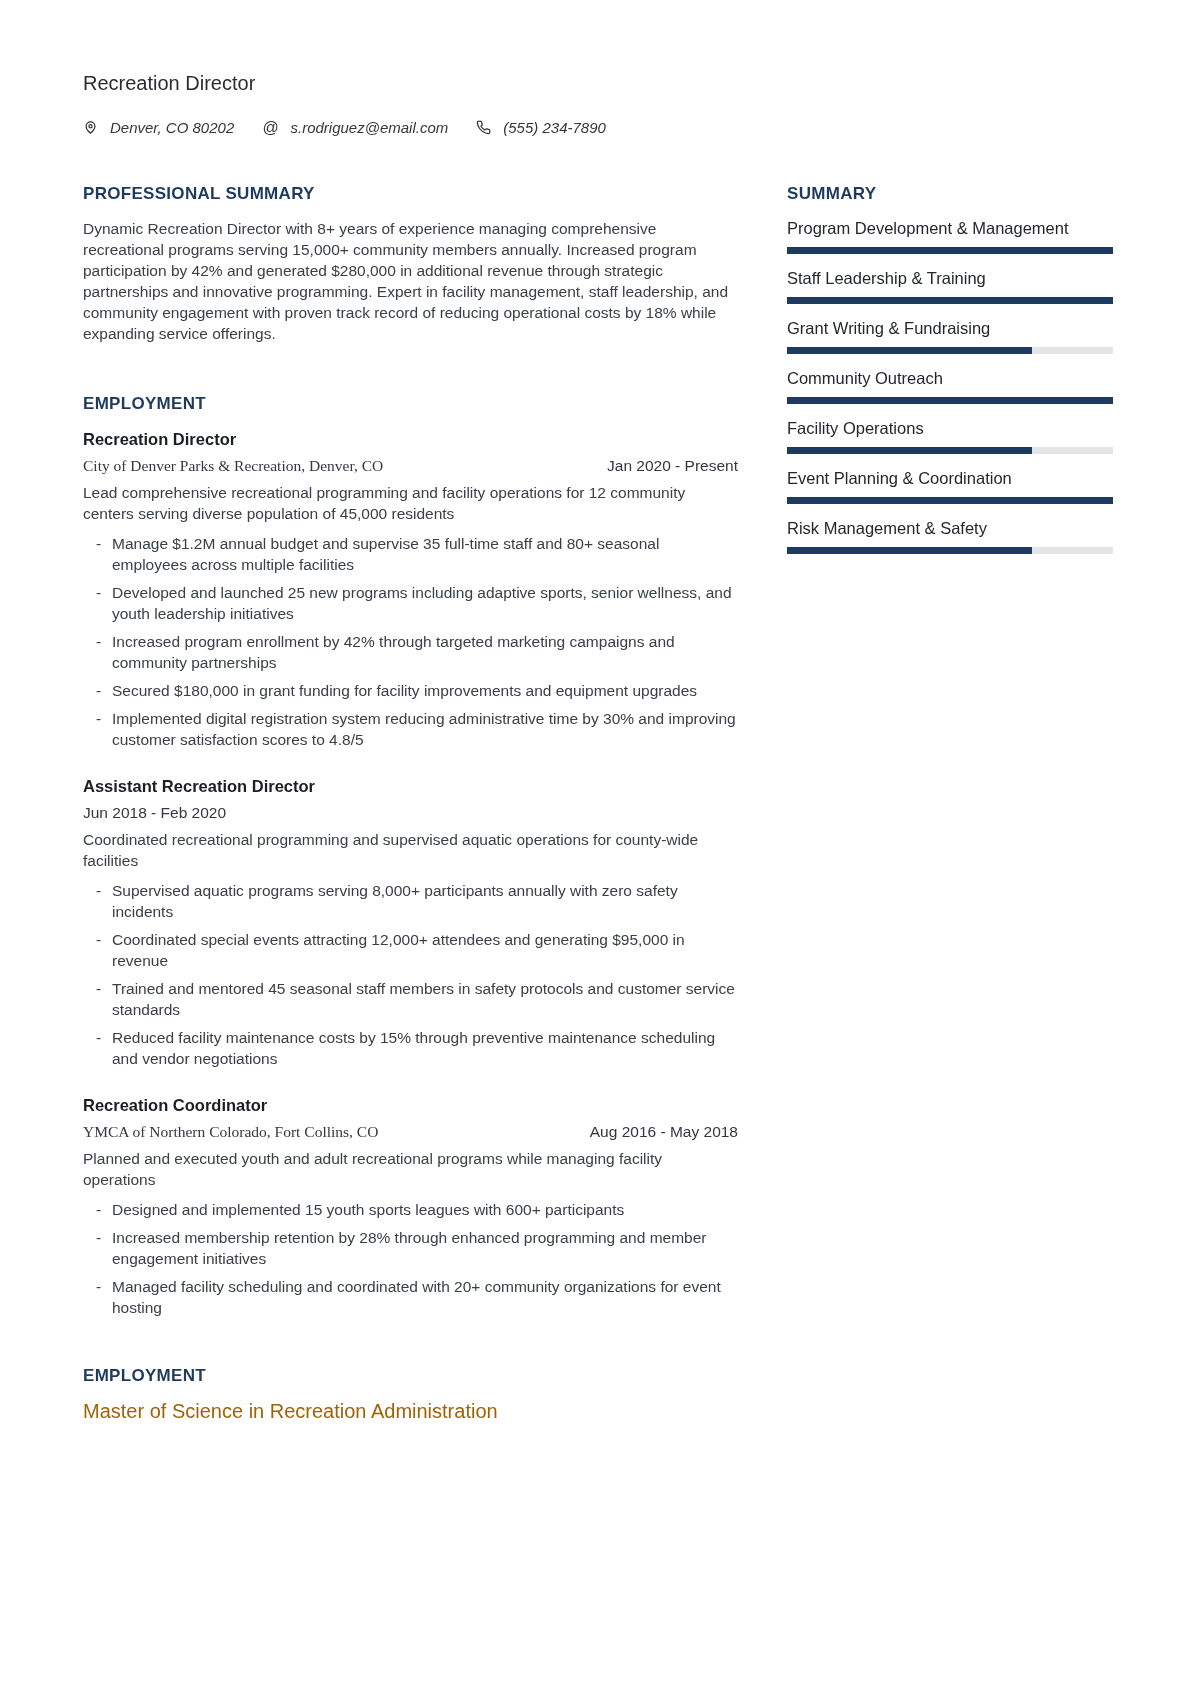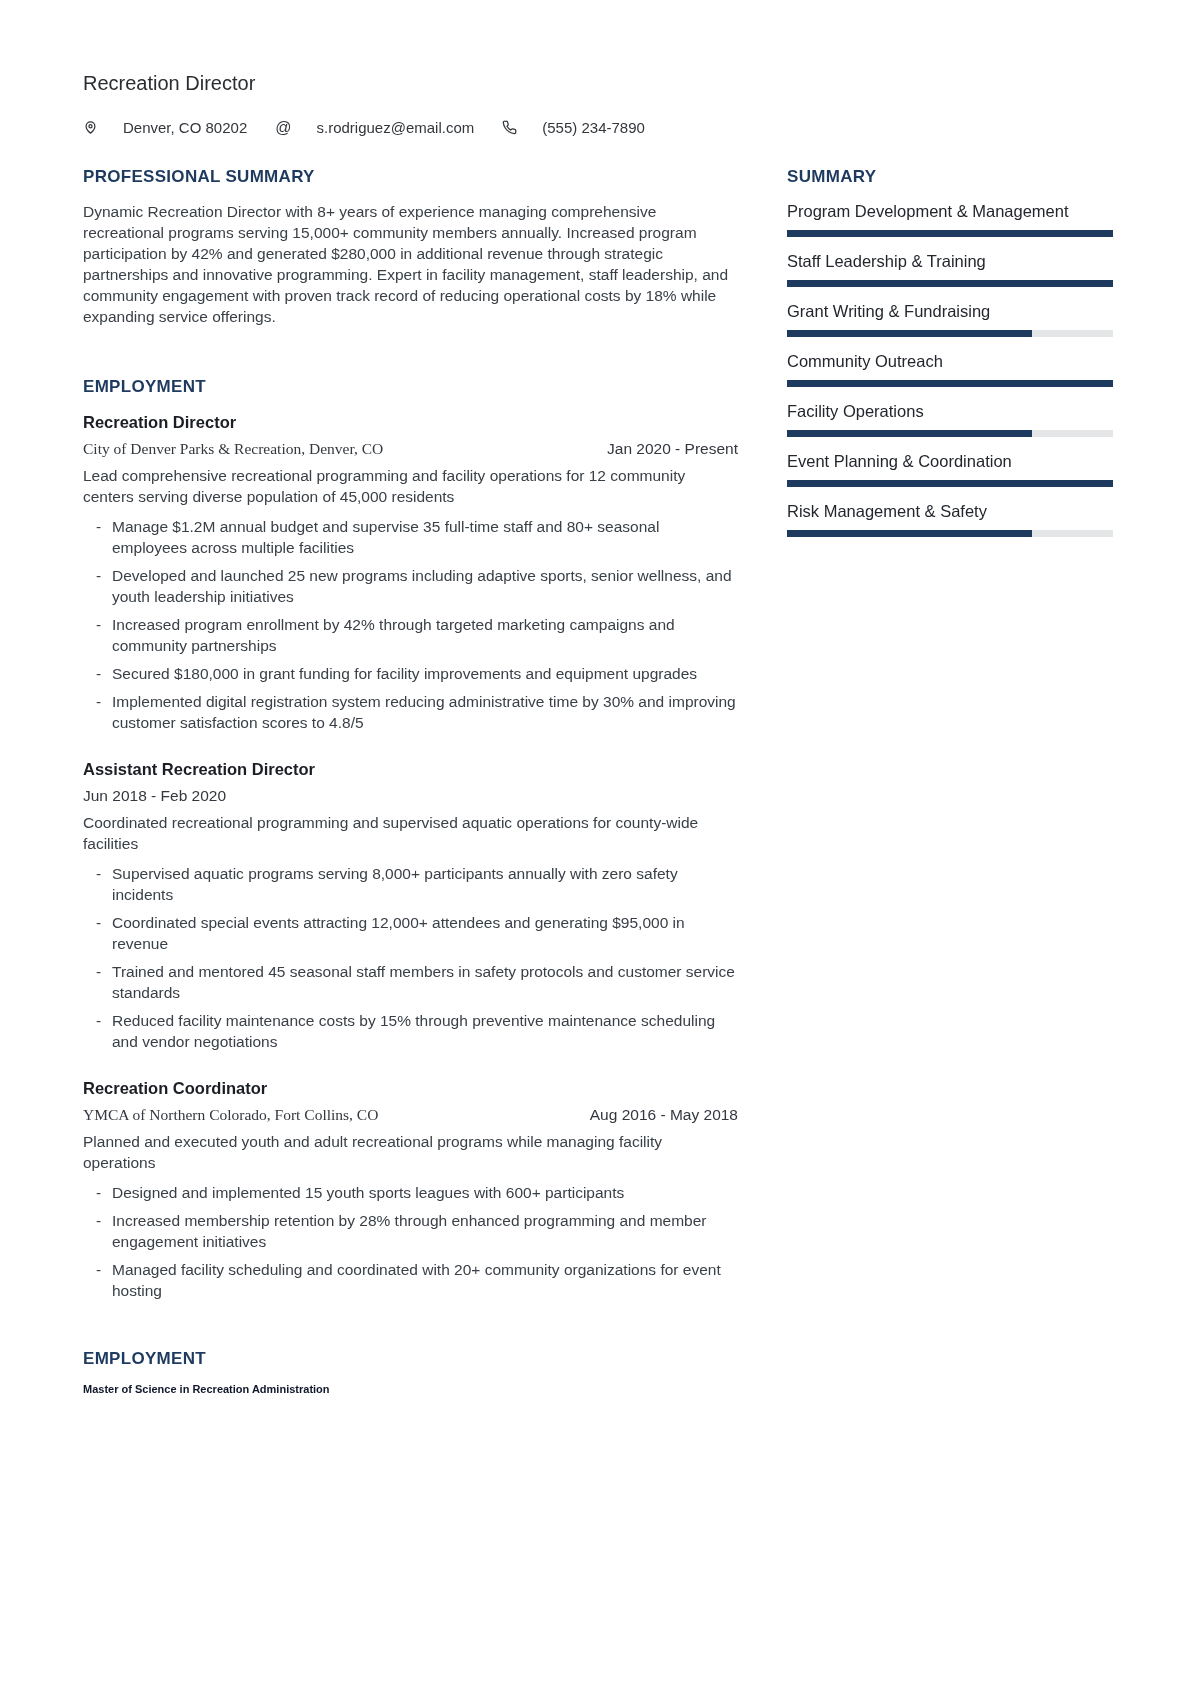--- a/index.html
+++ b/index.html
@@ -28,26 +28,26 @@
     font-weight: normal;
     color: #2a2d31;
   }
   .contact-row {
     display: flex;
     align-items: center;
     gap: 28px;
     font-size: 15px;
     color: #33373c;
   }
-  .contact-item { display: flex; align-items: center; gap: 25px; }
+  .contact-item { display: flex; align-items: center; gap: 12px; font-style: italic; }
   .contact-item svg { display: block; }
   .at-glyph { font-size: 16px; line-height: 1; color: #33373c; }
 
   
-  .columns { display: flex; margin-top: 31px; }
+  .columns { display: flex; margin-top: 48px; }
   .col-left  { width: 655px; margin-right: 49px; flex: none; }
   .col-right { width: 326px; flex: none; }
 
   .section-heading {
     margin: 0 0 14px 0;
     font-size: 17px;
     font-weight: bold;
     letter-spacing: 0.3px;
     color: #1e3a5f;
   }
@@ -99,23 +99,23 @@
     content: "-";
     position: absolute;
     left: 13px;
     top: 0;
   }
 
   
   .education { margin-top: 48px; }
   .degree {
     margin: 0;
-    font-size: 11px;
-    font-weight: bold;
-    color: #0f172a;
+    font-size: 20px;
+    font-weight: normal;
+    color: #a16207;
   }
 
   
   .skill { margin-bottom: 14px; }
   .skill-label {
     font-size: 16.5px;
     line-height: 21px;
     color: #23272d;
     margin-bottom: 8px;
   }

